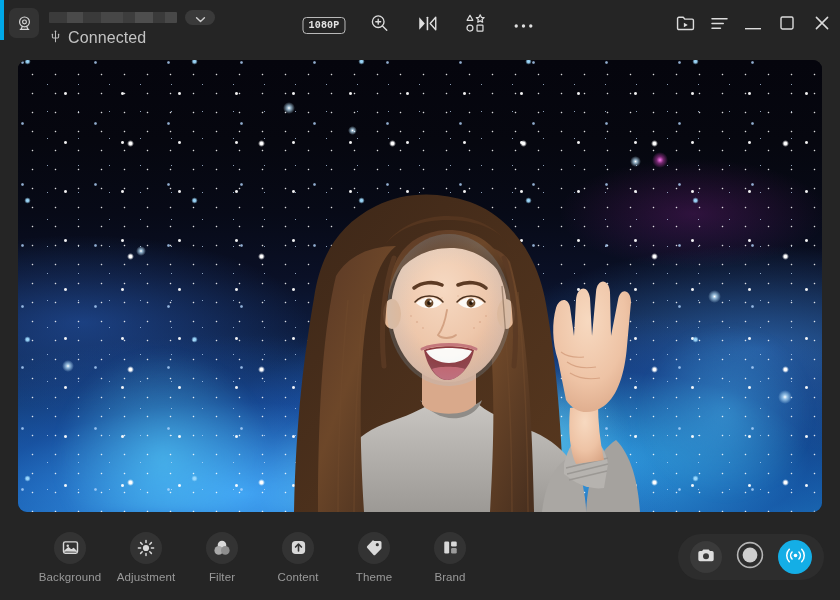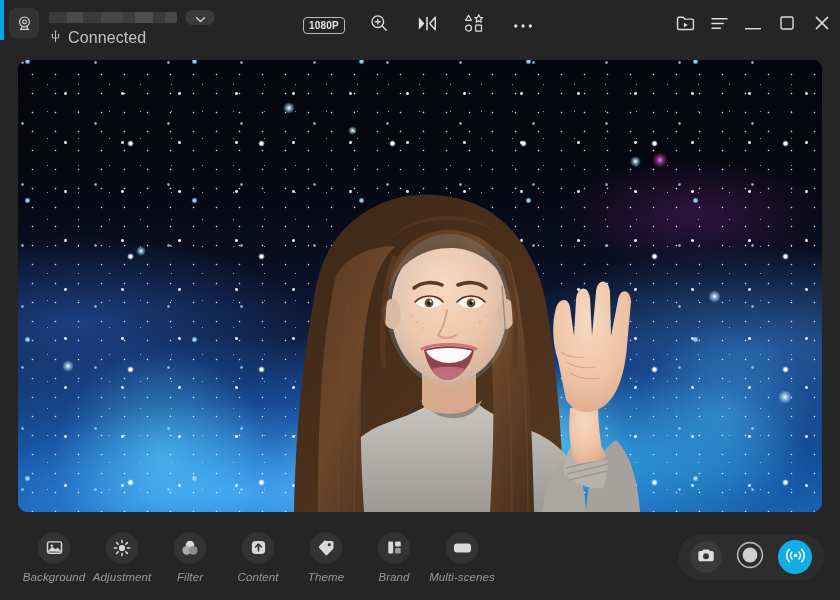--- a/index.html
+++ b/index.html
@@ -94,20 +94,21 @@
   }
   .res-badge {
     border: 1.4px solid #b9b9b9;
     border-radius: 4px;
     color: #e4e4e4;
     font-size: 10px;
     font-weight: bold;
     padding: 3px 5px 2px 5px;
     line-height: 1;
     letter-spacing: 0.2px;
+    font-family: Liberation Mono, monospace;
   }
   .tool-btn {
     width: 28px; height: 28px;
     display: flex; align-items: center; justify-content: center;
     border-radius: 5px;
   }
 
   
   .win-controls {
     position: absolute;
@@ -197,23 +198,22 @@
   .bottombar {
     position: relative;
     flex: 0 0 86px;
     height: 86px;
     display: flex;
     align-items: center;
   }
   .tools-row {
     display: flex;
     align-items: flex-start;
-    padding-left: 20px;
-    gap: 0;
-    font-style: italic;
+    padding-left: 36px;
+    gap: 8px;
   }
   .tool-item {
     width: 68px;
     display: flex; flex-direction: column;
     align-items: center;
     gap: 7px;
   }
   .tool-circle {
     width: 32px; height: 32px;
     border-radius: 50%;
@@ -595,28 +595,20 @@
         <div class="tool-circle">
           <svg width="17" height="17" viewBox="0 0 18 18">
             <rect x="2.4" y="2.6" width="5.2" height="12.8" rx="1.3" fill="#d9d9d9"></rect>
             <rect x="9.6" y="2.6" width="6" height="5.4" rx="1.3" fill="#d9d9d9"></rect>
             <rect x="9.6" y="9.6" width="6" height="5.8" rx="1.3" fill="#9b9b9b"></rect>
           </svg>
         </div>
         <div class="tool-label">Brand</div>
       </div>
 
-      <div class="tool-item">
-        <div class="tool-circle">
-          <svg width="19" height="13" viewBox="0 0 20 13">
-            <rect x="1" y="2.4" width="18" height="9.4" rx="3.4" fill="#d9d9d9"></rect>
-          </svg>
-        </div>
-        <div class="tool-label">Multi-scenes</div>
-      </div>
 
 
     </div>
 
     <div class="action-group">
       <div class="action-btn">
         <span>
           <svg width="18" height="15" viewBox="0 0 19 16" fill="none">
             <path d="M1.3 5.1a1.8 1.8 0 0 1 1.8-1.8h2.2L6.6 1.5h5.8l1.3 1.8h2.2a1.8 1.8 0 0 1 1.8 1.8v7.2a1.8 1.8 0 0 1-1.8 1.8H3.1a1.8 1.8 0 0 1-1.8-1.8Z" fill="#dedede"></path>
             <circle cx="9.5" cy="8.7" r="3.2" fill="#3a3a3a"></circle>

